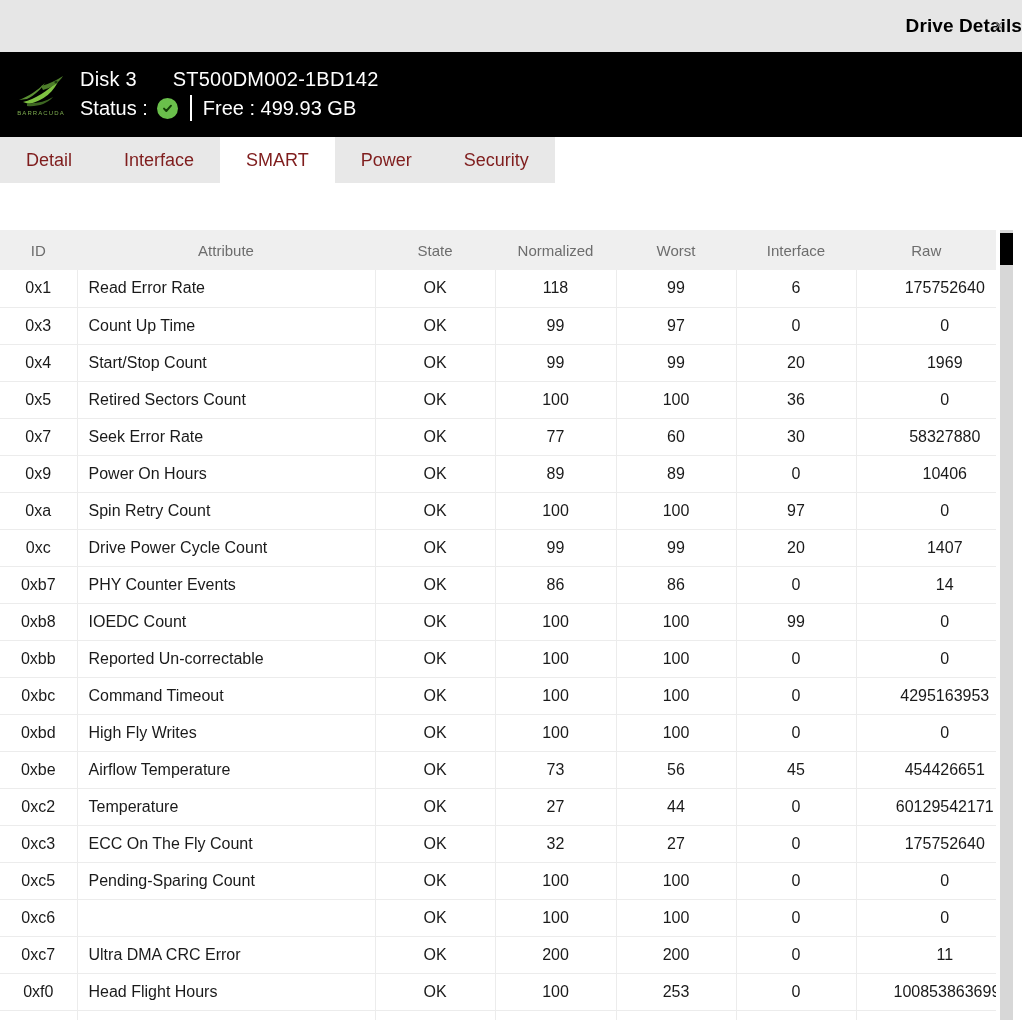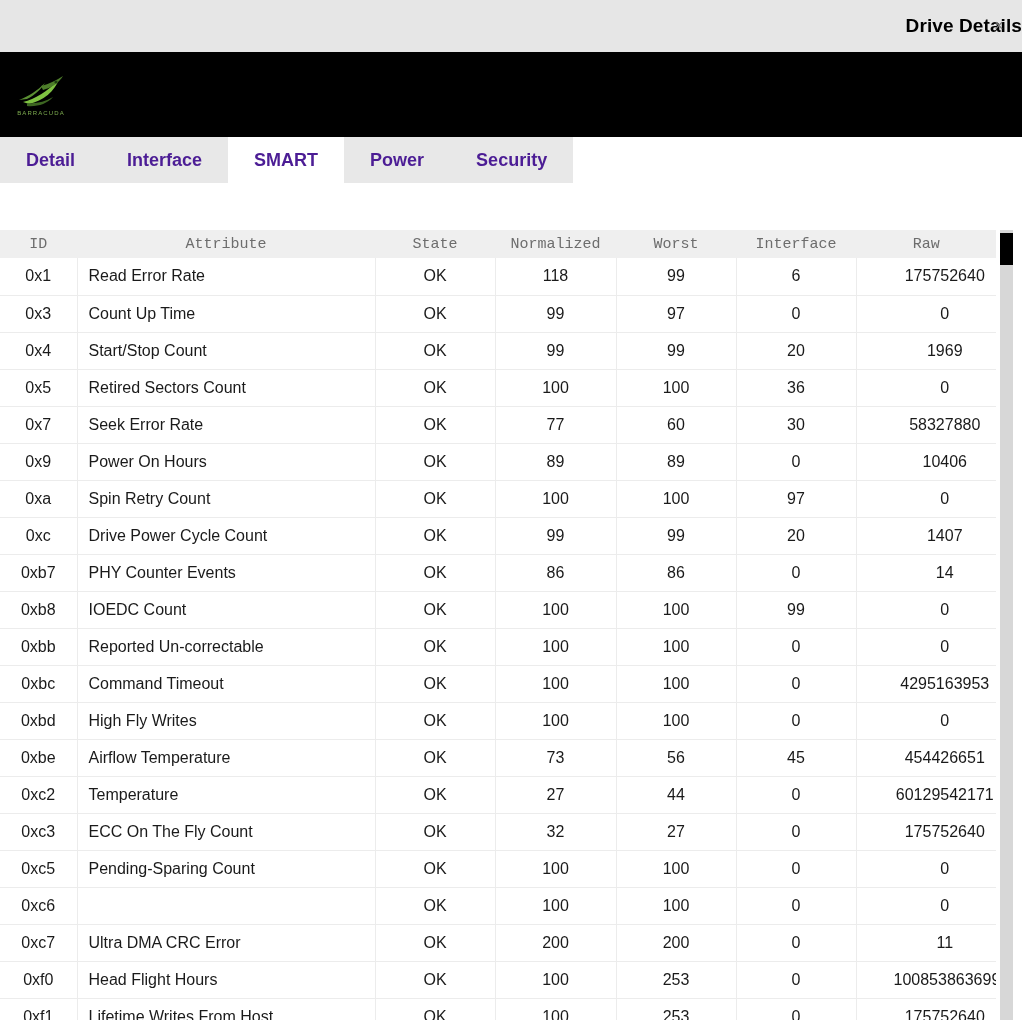--- a/index.html
+++ b/index.html
@@ -100,22 +100,22 @@
     align-items: stretch;
     background: #ffffff;
     width: 686px;
   }
   .tab {
     background: #e8e8e8;
     display: flex;
     align-items: center;
     justify-content: center;
     font-size: 18px;
-    font-weight: bold;
-    color: #4c1d95;
+    font-weight: normal;
+    color: #7f1d1d;
     cursor: pointer;
     padding: 11px 26px;
     user-select: none;
   }
   .tab.active { background: #ffffff; }
 
   
   .table-wrap {
     position: relative;
     margin-top: 47px;
@@ -126,25 +126,24 @@
   table.smart {
     width: 996px;
     border-collapse: collapse;
     table-layout: fixed;
   }
   table.smart thead th {
     background: #efefef;
     color: #6d6d6d;
     font-size: 15px;
     font-weight: normal;
-    height: 28px;
+    height: 40px;
     text-align: center;
     border-right: 1px solid #efefef;
     vertical-align: middle;
-    font-family: Liberation Mono, monospace;
   }
   table.smart tbody td {
     height: 37px;
     font-size: 16px;
     color: #1a1a1a;
     text-align: center;
     border-bottom: 1px solid #ececec;
     border-right: 1px solid #ececec;
     vertical-align: middle;
     white-space: nowrap;
@@ -203,20 +202,36 @@
     <svg width="52" height="34" viewBox="0 0 52 34" aria-hidden="true">
       <path d="M4 26 C14 22, 22 17, 30 9 C26 15, 20 21, 12 25 Z" fill="#5a8f32"></path>
       <path d="M8 28 C20 25, 32 18, 44 5 C40 17, 28 27, 14 30 Z" fill="#7fc242"></path>
       <path d="M26 12 C34 10, 42 6, 48 2 C44 9, 36 14, 28 16 Z" fill="#4d7d2a"></path>
       <circle cx="41" cy="8" r="1.6" fill="#1d3d0f"></circle>
       <path d="M12 29 C20 30, 30 28, 38 23 C32 30, 22 33, 12 32 Z" fill="#3d6622"></path>
     </svg>
     <div class="brand-word">BARRACUDA</div>
   </div>
 
+  <div class="drive-info">
+    <div class="drive-row-1">
+      <span class="disk-label">Disk 3</span>
+      <span>ST500DM002-1BD142</span>
+    </div>
+    <div class="drive-row-2">
+      <span class="status-label">Status :</span>
+      <span class="status-ok-icon" title="OK">
+        <svg width="13" height="13" viewBox="0 0 13 13" aria-hidden="true">
+          <path d="M3 6.6 L5.3 9 L10 3.7" stroke="#123d05" stroke-width="1.9" fill="none" stroke-linecap="round" stroke-linejoin="round"></path>
+        </svg>
+      </span>
+      <span class="vdivider"></span>
+      <span>Free : 499.93 GB</span>
+    </div>
+  </div>
 </div>
 
 <div class="tabbar" id="tabbar">
     <div class="tab">Detail</div>
     <div class="tab">Interface</div>
     <div class="tab active">SMART</div>
     <div class="tab">Power</div>
     <div class="tab">Security</div>
   </div>
 

